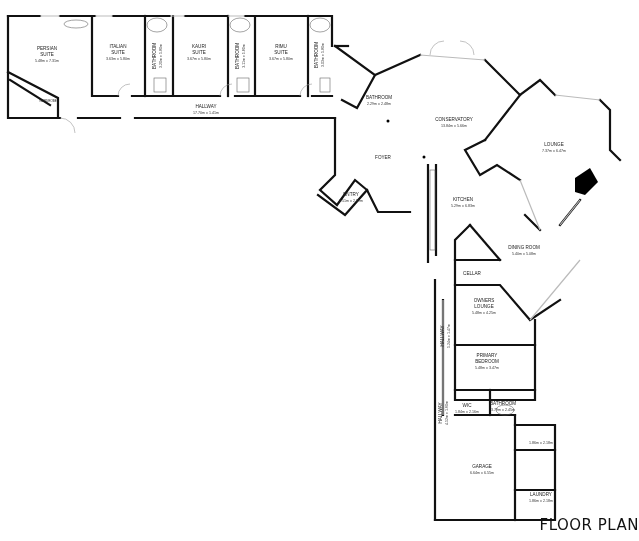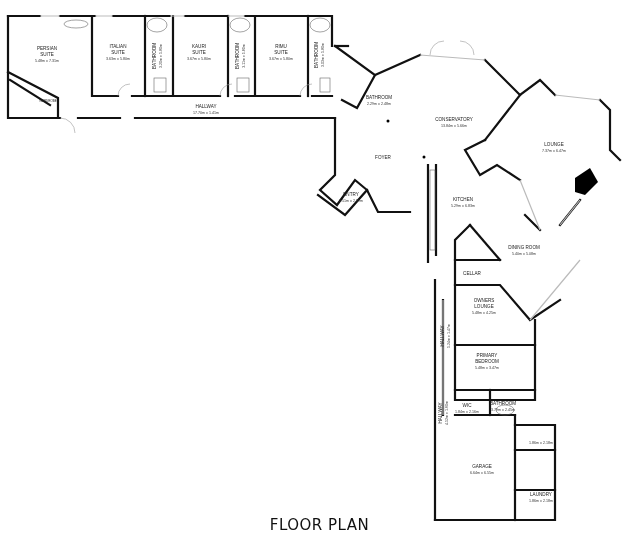--- a/index.html
+++ b/index.html
@@ -1,21 +1,21 @@
 <!DOCTYPE html>
 <html><head>
 <meta charset="utf-8">
 <style>
   html,body{margin:0;padding:0;background:#fff;}
   body{width:639px;height:541px;position:relative;overflow:hidden;font-family:"Liberation Sans",sans-serif;}
   #plan{position:absolute;left:0;top:0;width:639px;height:541px;}
   .lbl{position:absolute;text-align:center;color:#222;font-size:4.6px;line-height:6px;text-transform:uppercase;white-space:nowrap;transform:translate(-50%,-50%);}
   .lbl .dim{display:block;font-size:3.6px;color:#333;text-transform:none;}
   .vert{transform:translate(-50%,-50%) rotate(-90deg);}
-  .title{position:absolute;left:0;width:639px;top:516px;text-align:center;font-size:15px;letter-spacing:0.5px;color:#111;font-family:"DejaVu Sans",sans-serif;}
+  .title{position:absolute;left:0;width:639px;top:516px;text-align:right;font-size:15px;letter-spacing:0.5px;color:#111;font-family:"DejaVu Sans",sans-serif;}
 </style>
 </head>
 <body>
 
 <svg id="plan" viewBox="0 0 639 541" xmlns="http://www.w3.org/2000/svg">
   <g fill="none" stroke="#111" stroke-width="2.2" stroke-linecap="square">
 
     <path d="M8 16 L40 16 M60 16 L95 16 M113 16 L170 16 M185 16 L228 16 M245 16 L332 16 L332 46"></path>
     <path d="M8 16 L8 118 L60 118 M78 118 L120 118 M135 118 L335 118"></path>
 

